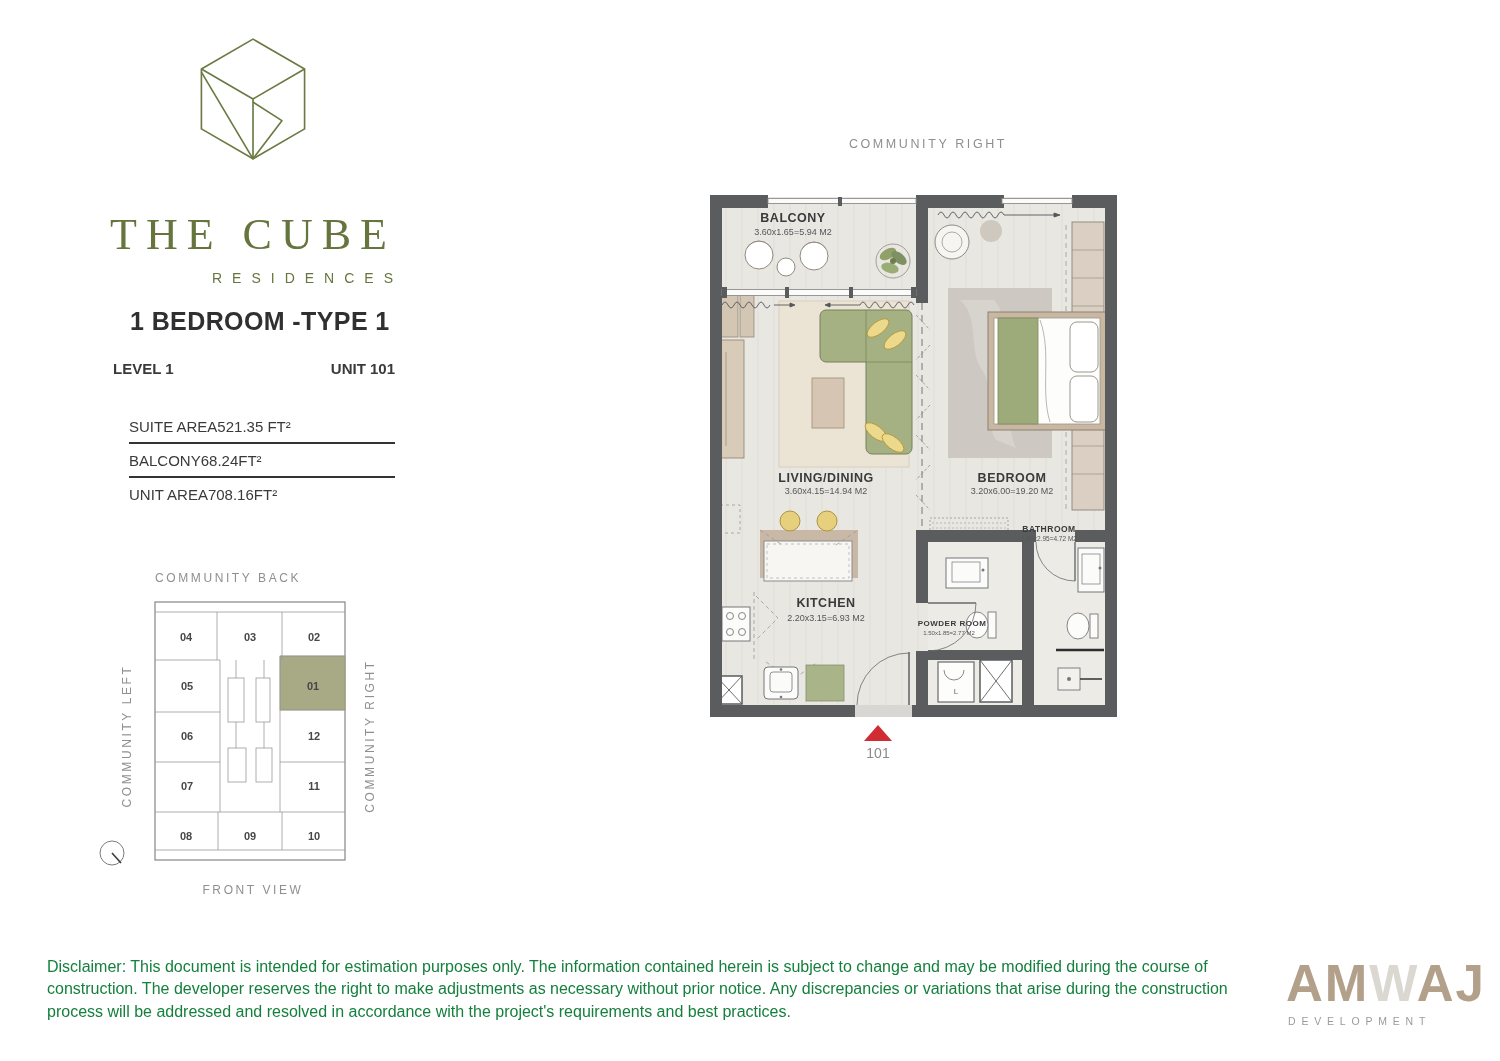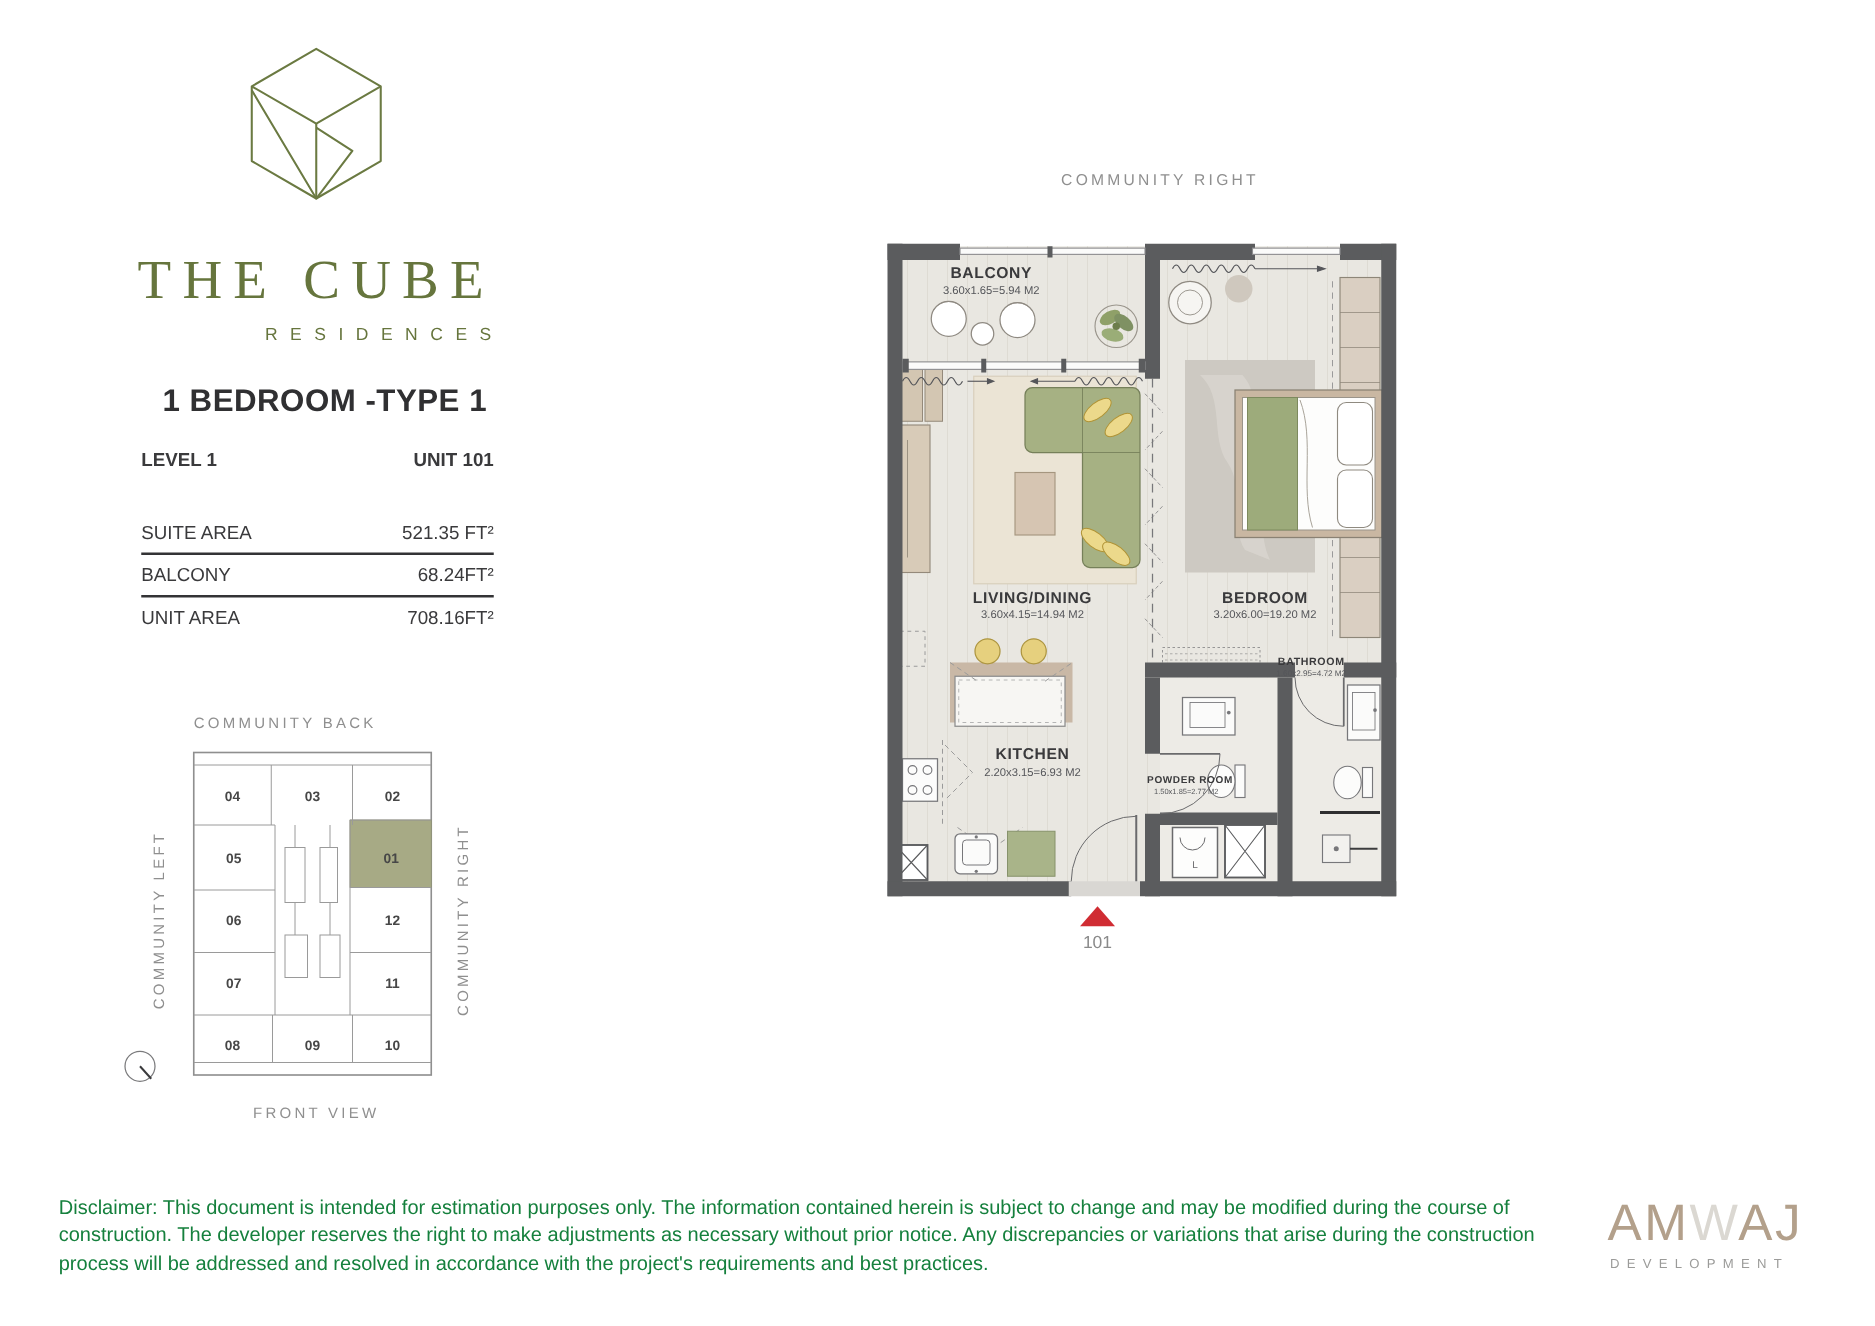--- a/index.html
+++ b/index.html
@@ -6,48 +6,48 @@
   body{
     width:1500px;height:1061px;position:relative;background:#ffffff;
     font-family:"Liberation Sans", sans-serif;color:#2f2f31;overflow:hidden;
   }
   .abs{position:absolute;}
 
   
   .logo-wrap{left:103px;top:35px;width:300px;text-align:center;}
   .logo-name{
     font-family:"Liberation Serif", serif;font-size:44px;font-weight:400;
-    color:#66753d;letter-spacing:9px;margin-top:28px;white-space:nowrap;
+    color:#66753d;letter-spacing:9px;margin-top:40px;white-space:nowrap;
   }
   .logo-sub{
     font-size:14px;color:#66753d;letter-spacing:10px;margin-top:10px;white-space:nowrap;text-align:right;
   }
   .unit-title{
     left:130px;top:307px;font-size:25px;font-weight:700;color:#303032;letter-spacing:.4px;
   }
   .info{left:113px;top:360px;width:282px;font-size:15px;color:#3a3a3c;}
   .lu-row{display:flex;justify-content:space-between;font-weight:700;margin-bottom:33px;}
-  .area-row{display:flex;justify-content:space-between;padding:8px 0 7px 0;}
+  .area-row{display:flex;padding:8px 0 7px 0;margin-left:16px;}
   .area-row.lined{border-bottom:2px solid #333335;}
   .area-row .val{font-weight:400;}
 
   
   .kp-label{font-size:12px;color:#8f8f8f;letter-spacing:2.6px;white-space:nowrap;}
   .kp-top{left:155px;top:571px;width:196px;text-align:left;}
   .kp-bottom{left:155px;top:883px;width:196px;text-align:center;}
   .kp-vert{width:200px;height:16px;text-align:center;transform:rotate(-90deg);}
   .kp-left{left:28px;top:728px;}
   .kp-right{left:271px;top:728px;}
 
   
   .disclaimer{
     left:47px;top:956px;width:1228px;font-size:16px;line-height:1.4;color:#15803d;
   }
   .dev-logo{left:1286px;top:958px;width:190px;}
-  .dev-name{font-size:41px;font-weight:400;letter-spacing:2px;color:#b3a08b;line-height:1;}
+  .dev-name{font-size:51px;font-weight:700;letter-spacing:2px;color:#b3a08b;line-height:1;}
   .dev-name .w{color:#dbd8d2;}
   .dev-sub{font-size:10.5px;letter-spacing:5.8px;color:#9b9b99;margin-top:6px;padding-left:2px;}
 
   svg text{font-family:"Liberation Sans", sans-serif;}
   .room-name{font-weight:700;fill:#3a3a3c;letter-spacing:.5px;}
   .room-dims{fill:#55565a;}
 </style>
 </head>
 <body>
 

